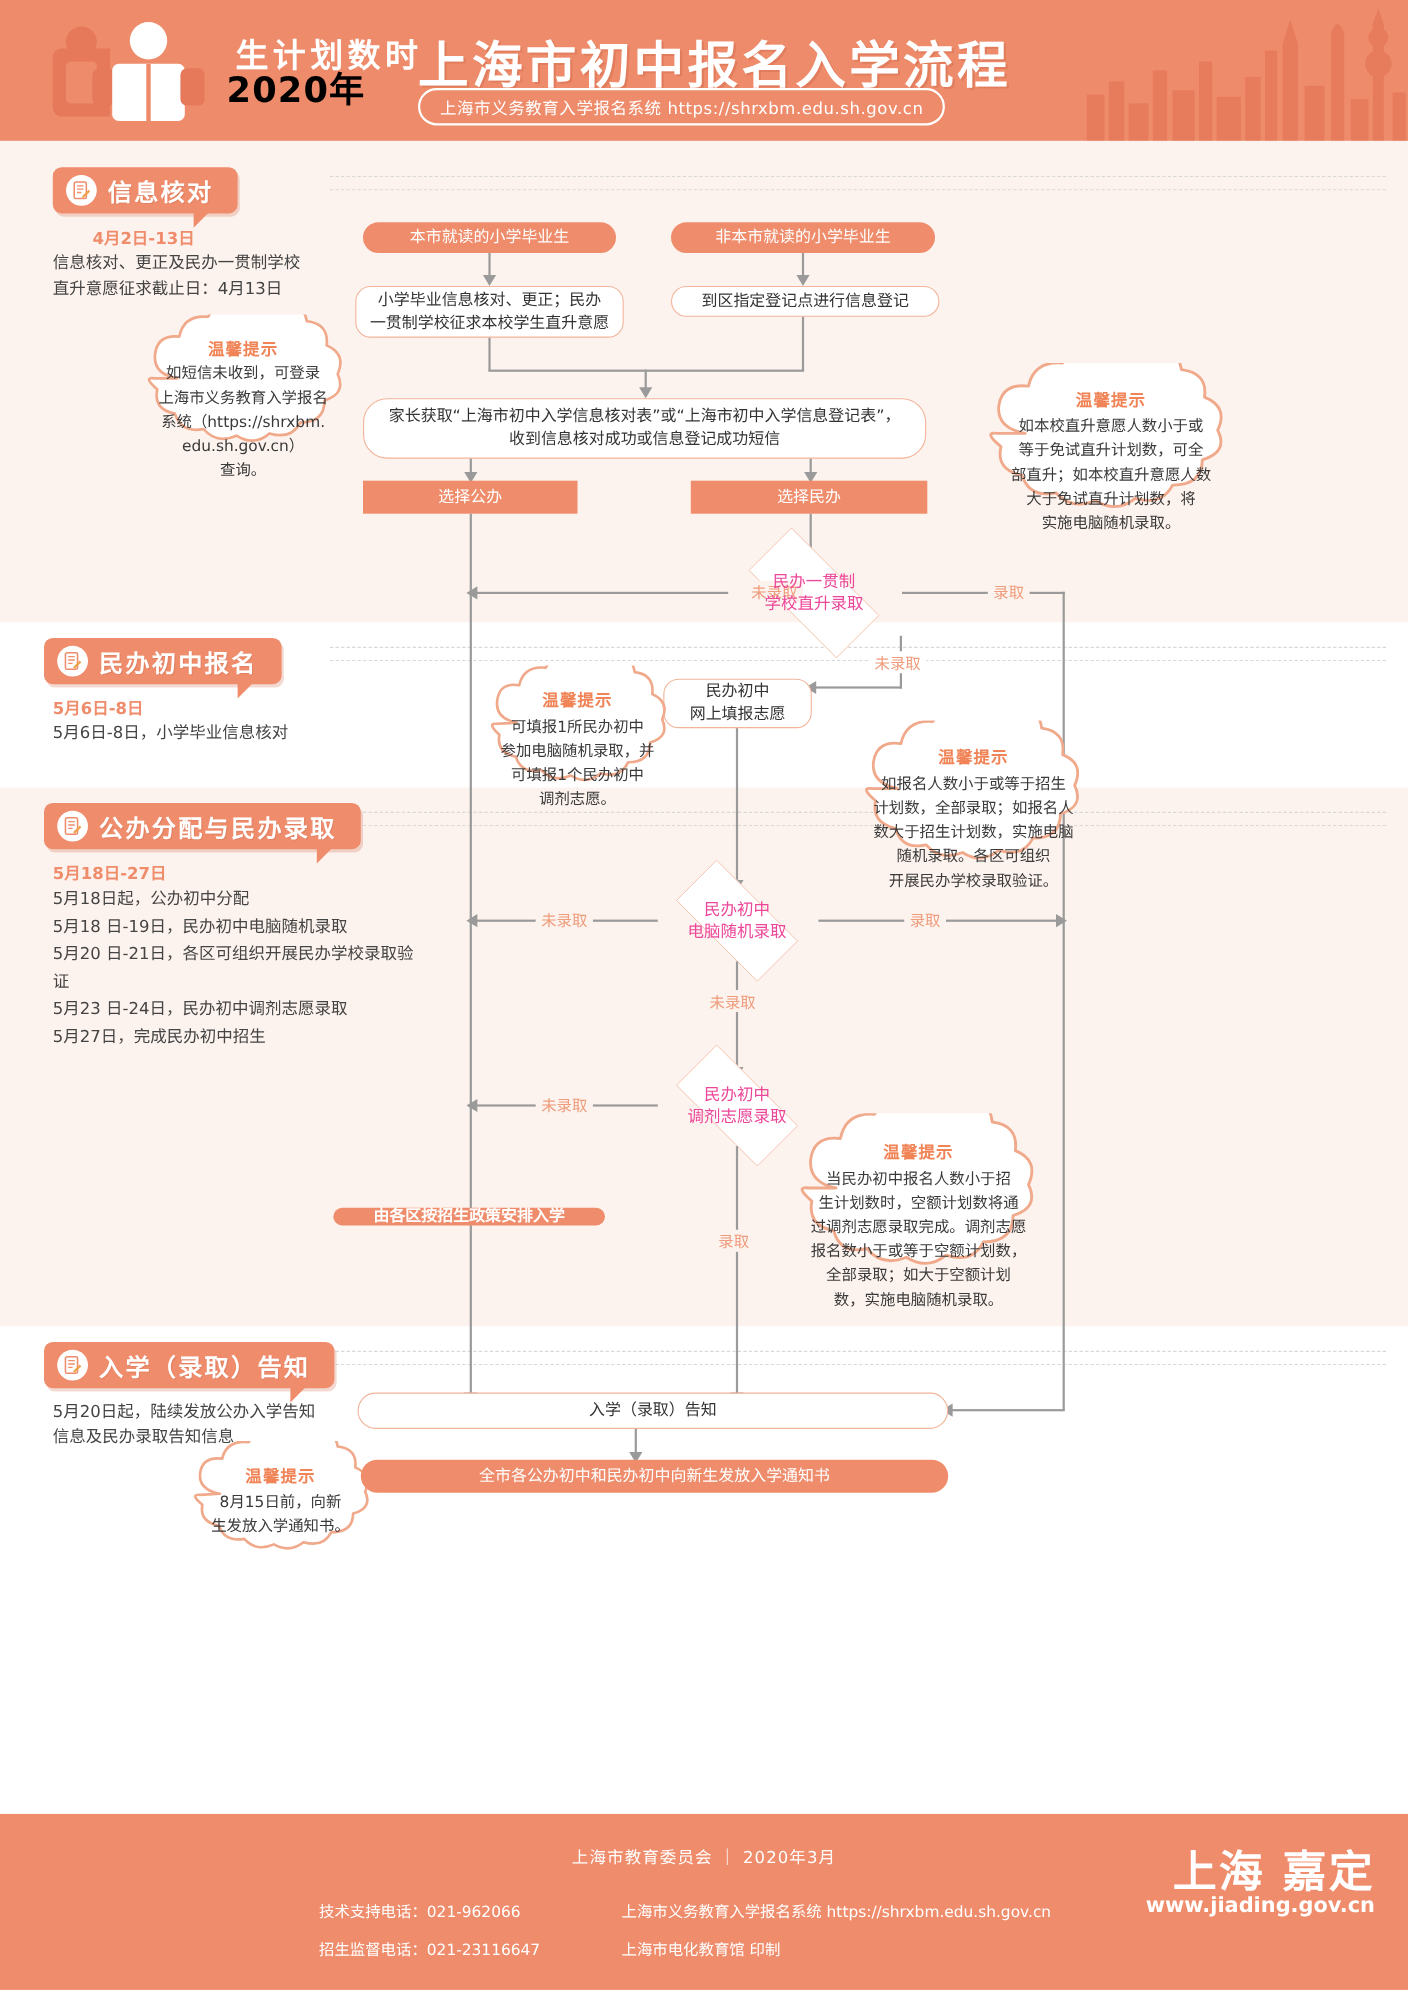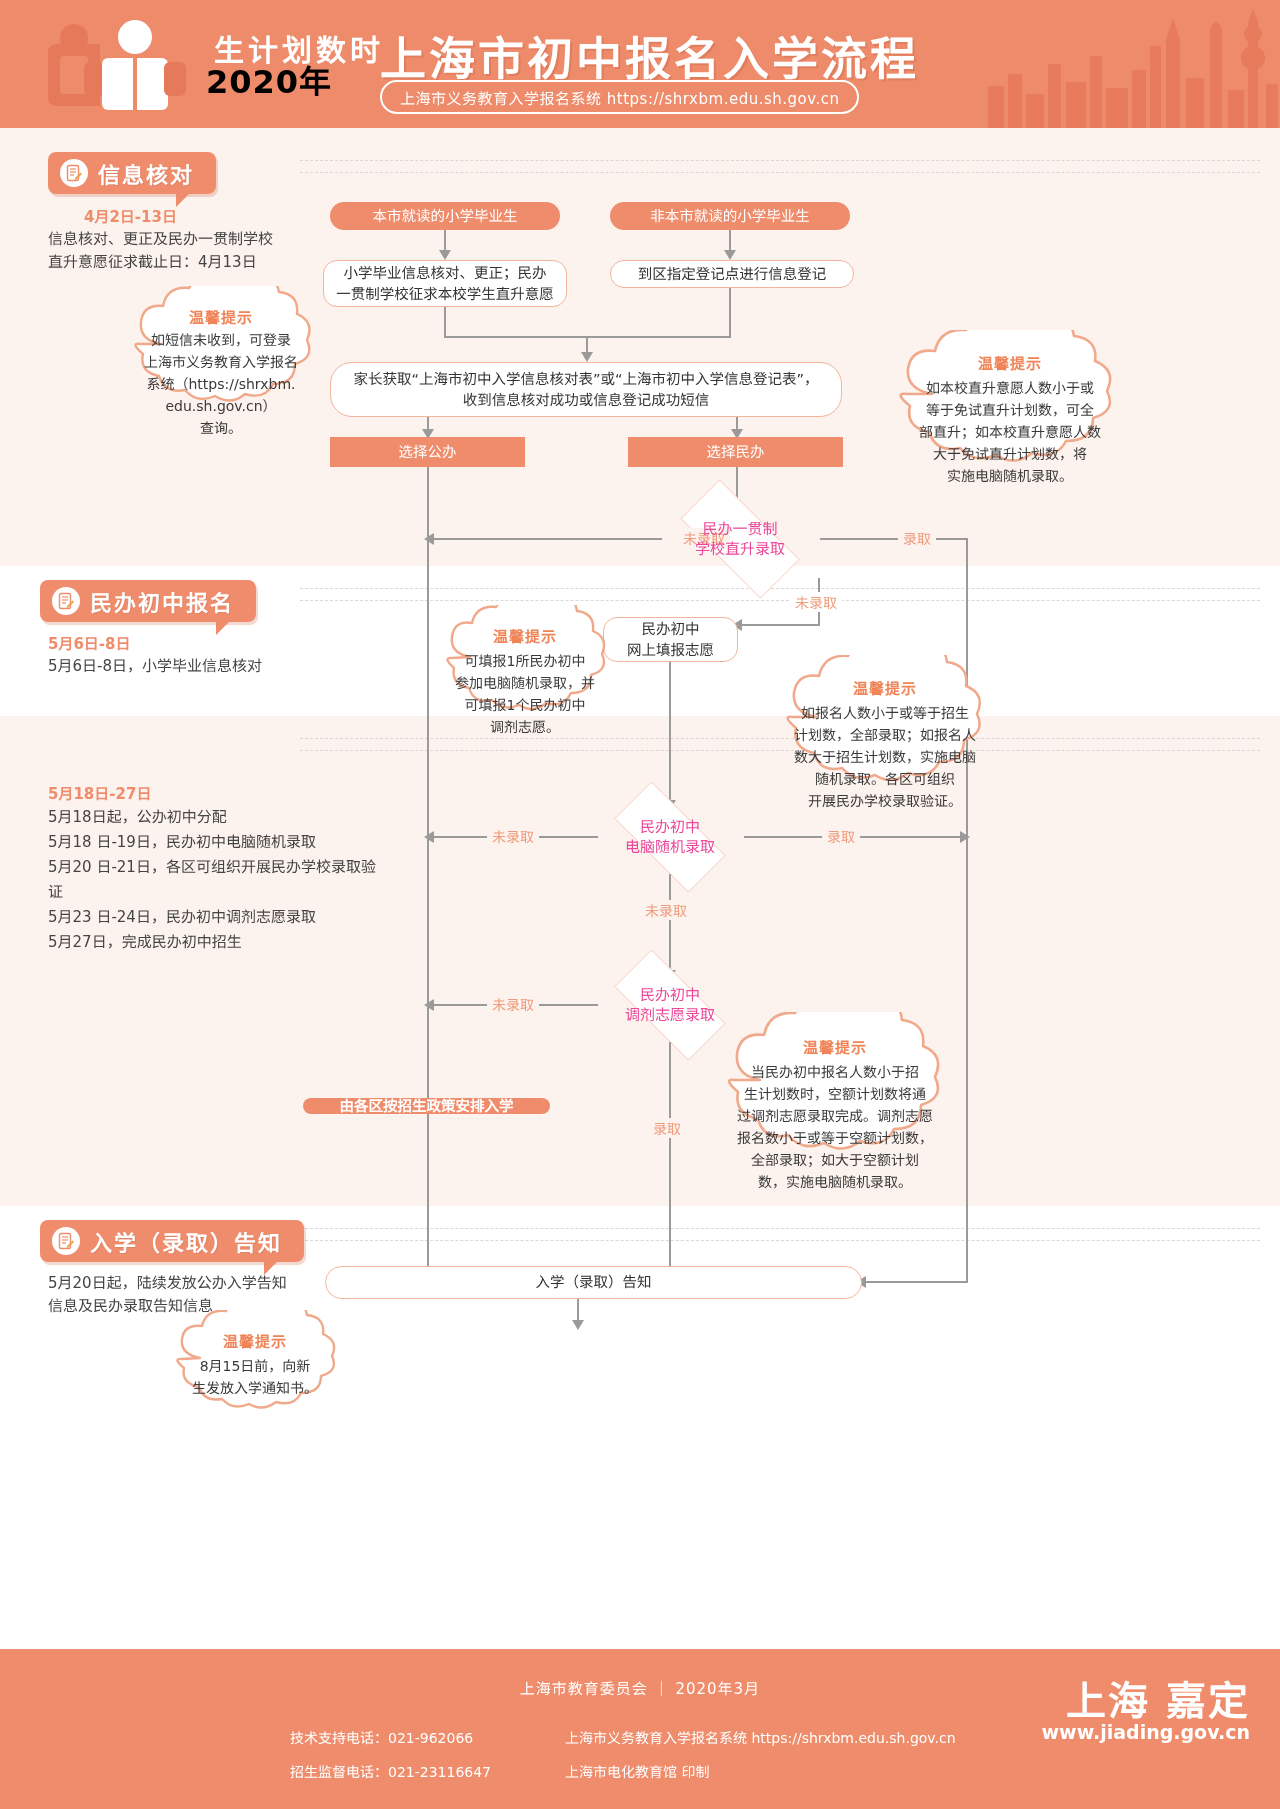--- a/index.html
+++ b/index.html
@@ -239,20 +239,32 @@
           <line x1="5" y1="8" x2="11" y2="8" stroke="#ef8c6b" stroke-width="1.2"></line>
           <line x1="5" y1="11" x2="9" y2="11" stroke="#ef8c6b" stroke-width="1.2"></line>
           <path d="M10 14 L15.5 8.5 L17 10 L11.5 15.5 L9.6 16 Z" fill="#f0a24e"></path>
         </svg>
     </span>
     <span class="lbl">民办初中报名</span>
   </div>
   <div class="sec-date" style="left:48px;top:632px;">5月6日-8日</div>
   <div class="sec-desc" style="left:48px;top:655px;width:290px;white-space:pre-line;">5月6日-8日，小学毕业信息核对</div>
 
+  <div class="sec" style="left:40px;top:730px;">
+    <span class="ic">
+      <svg width="18" height="18" viewBox="0 0 18 18">
+          <rect x="2.5" y="1.5" width="11" height="15" rx="1.5" fill="none" stroke="#ef8c6b" stroke-width="1.4"></rect>
+          <line x1="5" y1="5" x2="11" y2="5" stroke="#ef8c6b" stroke-width="1.2"></line>
+          <line x1="5" y1="8" x2="11" y2="8" stroke="#ef8c6b" stroke-width="1.2"></line>
+          <line x1="5" y1="11" x2="9" y2="11" stroke="#ef8c6b" stroke-width="1.2"></line>
+          <path d="M10 14 L15.5 8.5 L17 10 L11.5 15.5 L9.6 16 Z" fill="#f0a24e"></path>
+        </svg>
+    </span>
+    <span class="lbl">公办分配与民办录取</span>
+  </div>
   <div class="sec-date" style="left:48px;top:782px;">5月18日-27日</div>
   <div class="sec-desc" style="left:48px;top:805px;width:340px;white-space:pre-line;line-height:25px;">5月18日起，公办初中分配
 5月18 日-19日，民办初中电脑随机录取
 5月20 日-21日，各区可组织开展民办学校录取验证
 5月23 日-24日，民办初中调剂志愿录取
 5月27日，完成民办初中招生</div>
 
   <div class="sec" style="left:40px;top:1220px;">
     <span class="ic">
       <svg width="18" height="18" viewBox="0 0 18 18">
@@ -449,20 +461,23 @@
     <span style="font-weight:bold;">由各区按招生政策安排入学</span>
   </div>
 
   <div class="node round-out round-big" style="left:325px;top:1266px;width:537px;height:33px;">
     <span>入学（录取）告知</span>
   </div>
 
   <div class="ln v" style="left:577px;top:1299px;height:23px;"></div>
   <div class="arw down" style="left:572px;top:1320px;"></div>
 
+  <div class="node pill-solid" style="left:328px;top:1327px;width:534px;height:30px;">
+    <span>全市各公办初中和民办初中向新生发放入学通知书</span>
+  </div>
 
   <div class="footer">
     <div class="ft-top">上海市教育委员会 ｜ 2020年3月</div>
     <div class="ft-r1a">技术支持电话：021-962066</div>
     <div class="ft-r1b">上海市义务教育入学报名系统 https://shrxbm.edu.sh.gov.cn</div>
     <div class="ft-r2a">招生监督电话：021-23116647</div>
     <div class="ft-r2b">上海市电化教育馆 印制</div>
     <div class="ft-logo">上海 嘉定</div>
     <div class="ft-site">www.jiading.gov.cn</div>
   </div>

